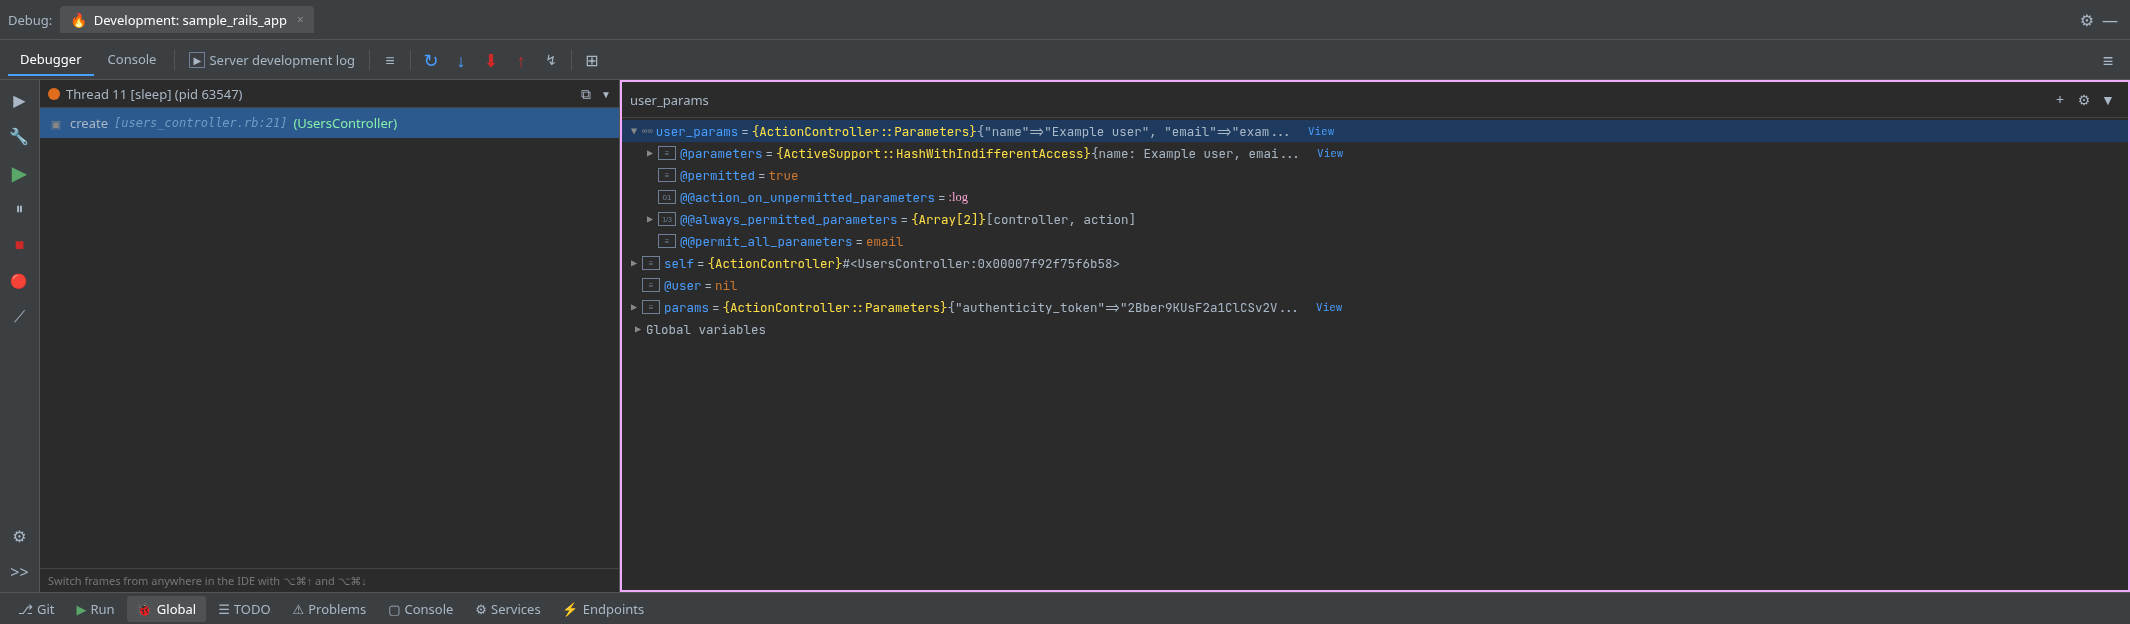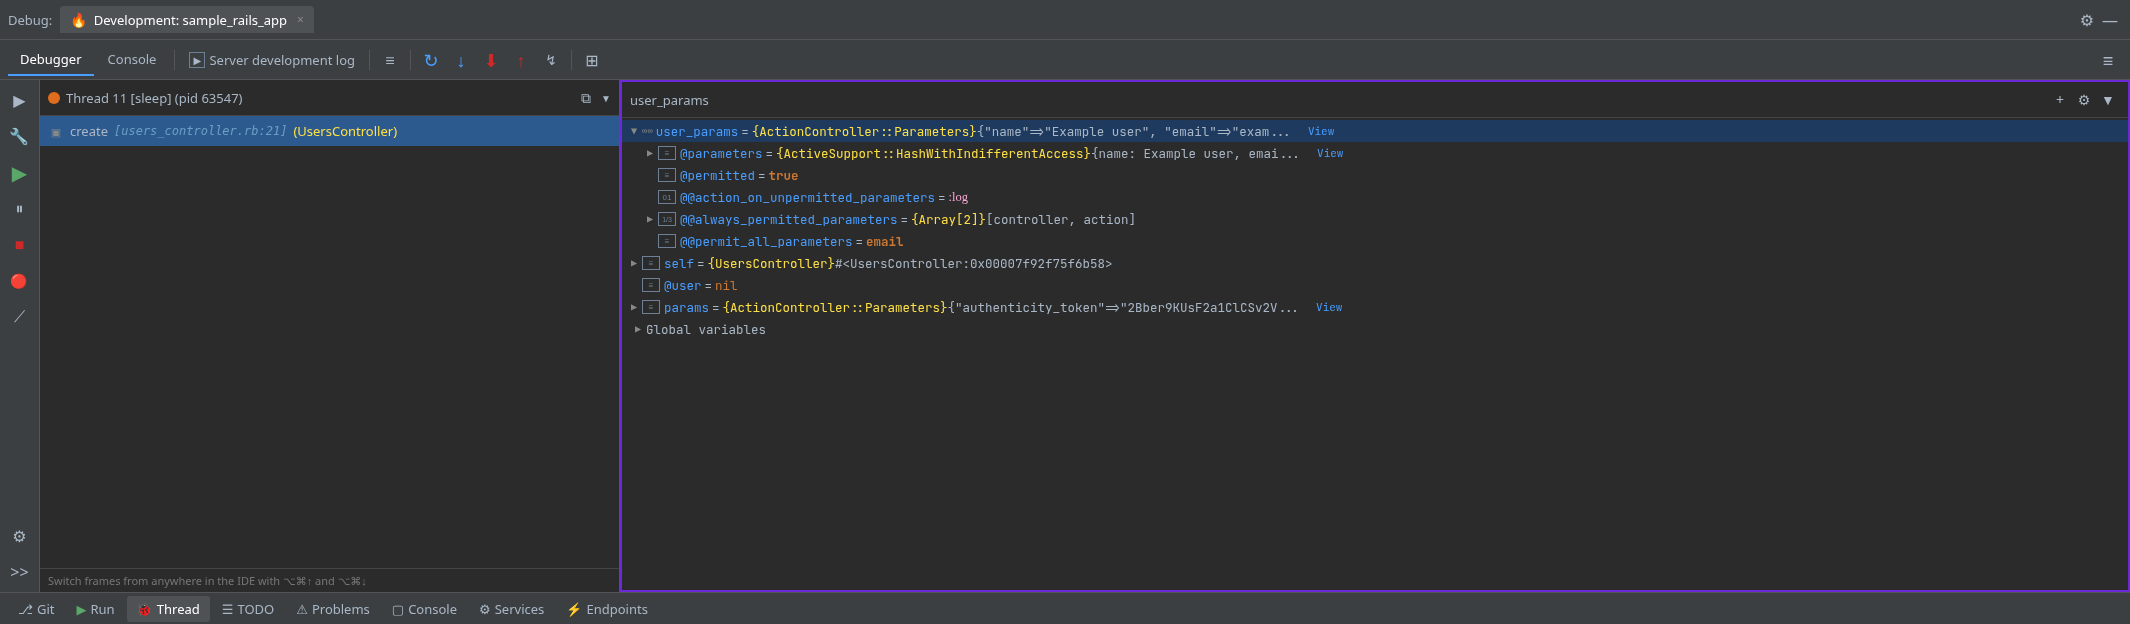--- a/index.html
+++ b/index.html
@@ -160,21 +160,21 @@
       display: flex;
       flex-direction: column;
       border-right: 1px solid #555;
     }
     .frames-header {
       display: flex;
       align-items: center;
       padding: 4px 8px;
       gap: 6px;
       border-bottom: 1px solid #444;
-      height: 36px;
+      height: 28px;
     }
     .frames-thread {
       display: flex;
       align-items: center;
       gap: 6px;
       color: #a9b7c6;
       font-size: 13px;
       flex: 1;
     }
     .thread-dot {
@@ -221,21 +221,21 @@
       margin-top: auto;
       border-top: 1px solid #444;
     }
 
     
     .right-panel {
       flex: 1;
       background: #2b2b2b;
       display: flex;
       flex-direction: column;
-      border: 2px solid #6d28d9;
+      border: 2px solid #f0abfc;
     }
     .variables-header {
       display: flex;
       align-items: center;
       padding: 4px 8px;
       background: #2b2b2b;
       border-bottom: 1px solid #444;
       height: 36px;
     }
     .variables-title {
@@ -292,21 +292,21 @@
       font-family: sans-serif;
     }
     .var-type-icon.num { font-size: 8px; }
     .var-type-icon.arr { font-size: 7px; }
     .var-name { color: #9876aa; }
     .var-name.blue { color: #4a9eff; }
     .var-eq { color: #a9b7c6; margin: 0 3px; }
     .var-value { color: #a9b7c6; }
     .var-class { color: #fde047; }
     .var-link { color: #4a9eff; margin-left: 16px; cursor: pointer; font-size: 11px; }
-    .var-true { color: #cc7832; font-weight: bold; }
+    .var-true { color: #cc7832; }
     .var-log { color: #f9a8d4; font-family: Liberation Serif, serif; }
     .var-nil { color: #cc7832; }
     .global-row {
       display: flex;
       align-items: center;
       padding: 3px 8px;
       min-height: 22px;
       font-size: 12.5px;
       font-family: 'JetBrains Mono', 'Fira Code', 'Consolas', monospace;
       cursor: pointer;
@@ -403,21 +403,21 @@
           <span>Thread 11 [sleep] (pid 63547)</span>
         </div>
         <span class="filter-icon">⧉</span>
         <span class="dropdown-arrow">▼</span>
       </div>
 
       <div class="frame-item selected">
         <div class="frame-icon">▣</div>
         <span style="color:#a9b7c6;">create</span>
         <span style="color:#6b9fc5; font-style:italic; font-family:monospace; font-size:12px;"> [users_controller.rb:21]</span>
-        <span style="color:#fde047;"> (UsersController)</span>
+        <span style="color:#86efac;"> (UsersController)</span>
       </div>
 
       <div style="flex:1"></div>
       <div class="status-bar-left">Switch frames from anywhere in the IDE with ⌥⌘↑ and ⌥⌘↓</div>
     </div>
   </div>
 
   <div class="right-panel">
     <div class="variables-header">
       <span class="variables-title">user_params</span>
@@ -479,21 +479,21 @@
         <span class="var-name blue">@@permit_all_parameters</span>
         <span class="var-eq">=</span>
         <span class="var-true">email</span>
       </div>
 
       <div class="var-row">
         <div class="expand-btn">▶</div>
         <div class="var-type-icon">≡</div>
         <span class="var-name blue">self</span>
         <span class="var-eq">=</span>
-        <span class="var-class">{UsersController}</span>
+        <span class="var-class">{ActionController}</span>
         <span class="var-value"> #&lt;UsersController:0x00007f92f75f6b58&gt;</span>
       </div>
 
       <div class="var-row">
         <div class="expand-btn" style="visibility:hidden;">▶</div>
         <div class="var-type-icon">≡</div>
         <span class="var-name blue">@user</span>
         <span class="var-eq">=</span>
         <span class="var-nil">nil</span>
       </div>
@@ -521,21 +521,21 @@
   <div class="bottom-tab">
     <span class="bottom-tab-icon">⎇</span>
     <span>Git</span>
   </div>
   <div class="bottom-tab">
     <span class="bottom-tab-icon run-icon">▶</span>
     <span>Run</span>
   </div>
   <div class="bottom-tab active">
     <span class="bottom-tab-icon" style="font-size:13px;">🐞</span>
-    <span>Thread</span>
+    <span>Global</span>
   </div>
   <div class="bottom-tab">
     <span class="bottom-tab-icon">☰</span>
     <span>TODO</span>
   </div>
   <div class="bottom-tab">
     <span class="bottom-tab-icon">⚠</span>
     <span>Problems</span>
   </div>
   <div class="bottom-tab">

